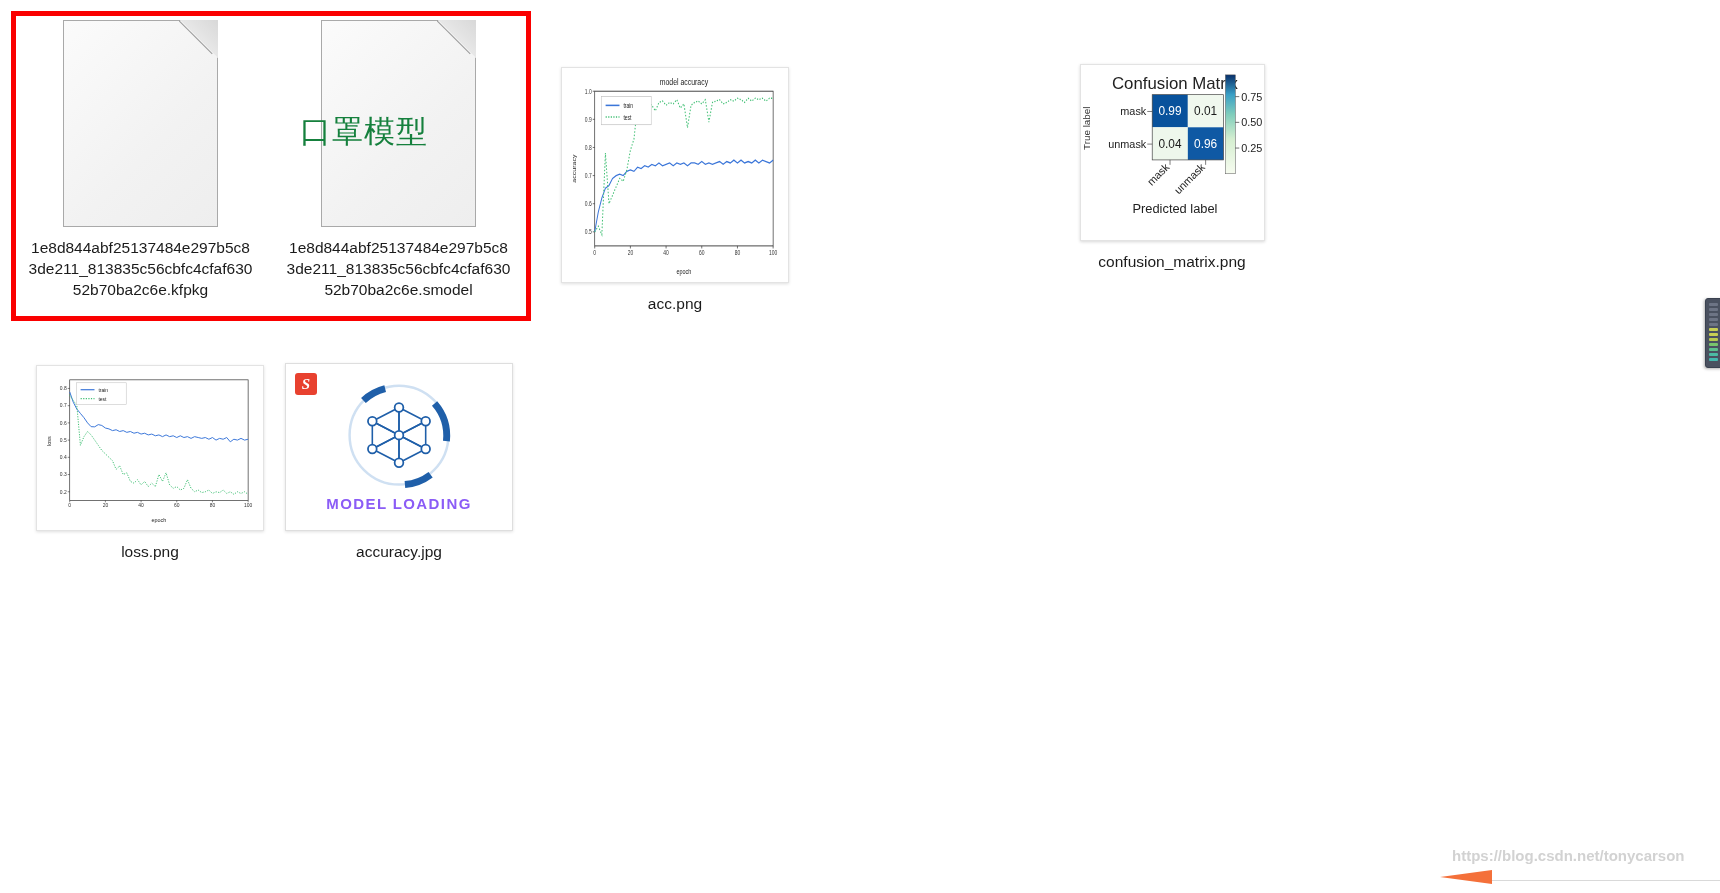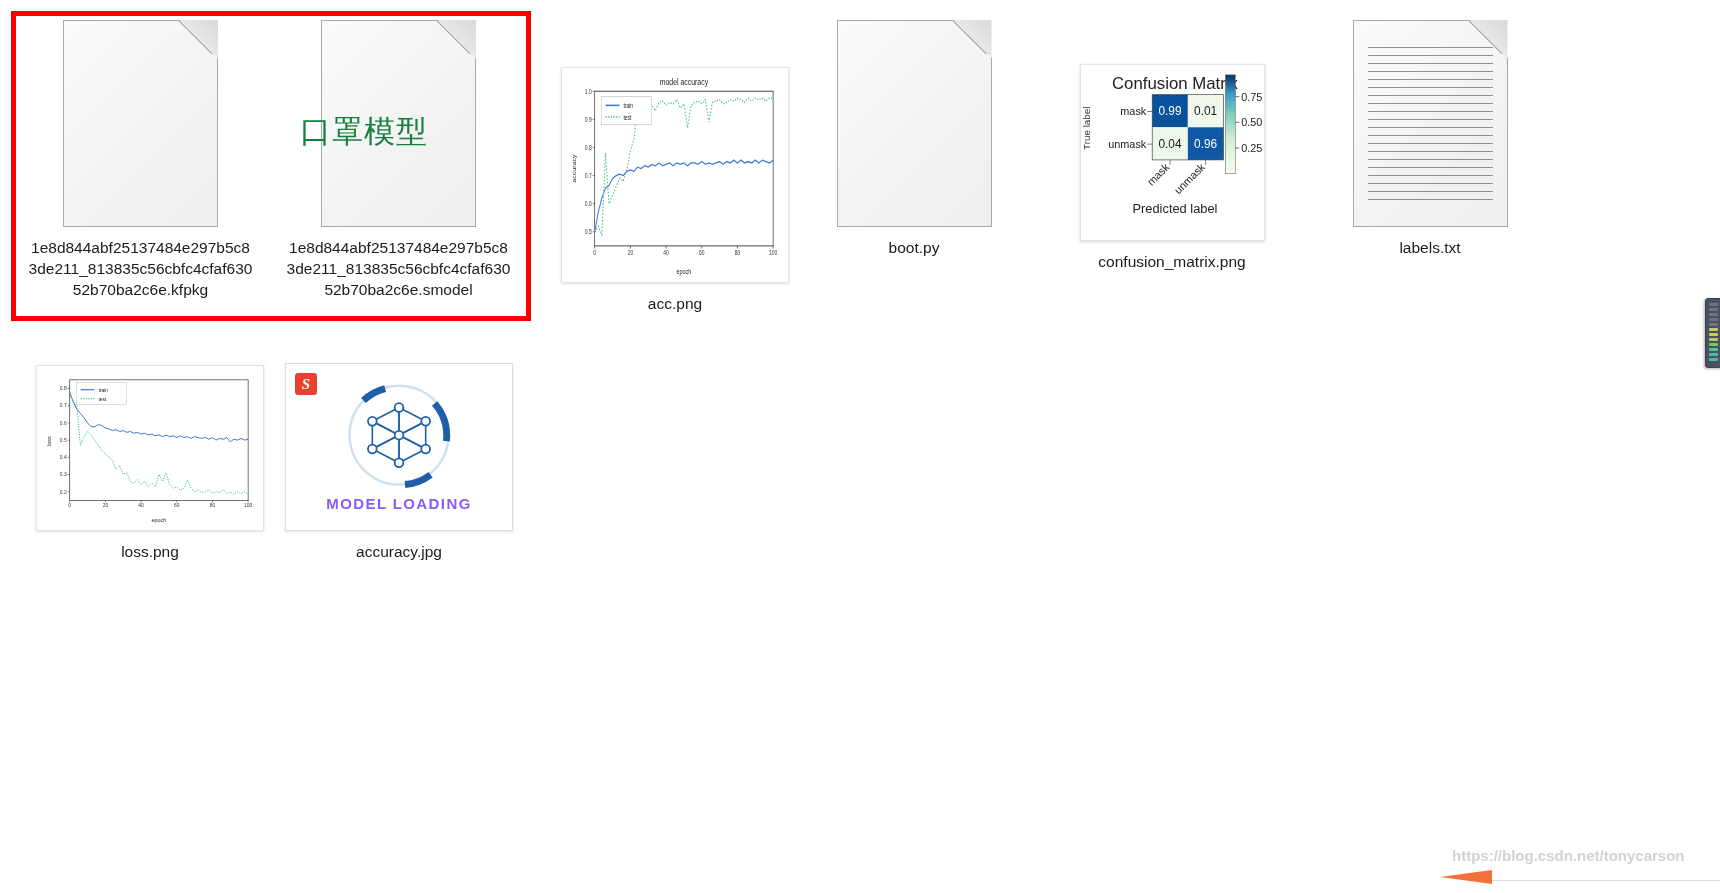--- a/index.html
+++ b/index.html
@@ -277,30 +277,20 @@
           <line x1="44" y1="29" x2="58" y2="29" stroke="#3b76d9" stroke-width="1.2"></line>
           <line x1="44" y1="38" x2="58" y2="38" stroke="#3fbf73" stroke-width="1.2" stroke-dasharray="1.2 1.4"></line>
           <text id="acc-leg1" x="62" y="31" font-size="5" fill="#222" font-family="Liberation Sans, sans-serif">train</text>
           <text id="acc-leg2" x="62" y="40" font-size="5" fill="#222" font-family="Liberation Sans, sans-serif">test</text>
         </svg>
       </div>
     </div>
     <div class="file-label">acc.png</div>
   </div>
 
-  <div class="file-cell" style="left:808px; top:20px; width:212px;">
-    <div class="file-thumb" style="width:155px; height:207px;">
-      <div class="doc-icon">
-        <div class="fold"></div>
-        <div class="fold-inner"></div>
-        <div class="fold-edge"></div>
-      </div>
-    </div>
-    <div class="file-label">boot.py</div>
-  </div>
 
   <div class="file-cell" style="left:1062px; top:20px; width:220px;">
     <div class="file-thumb" style="width:185px; height:177px; margin-top:44px;">
       <div class="cm-card">
         <svg class="plot-svg" viewBox="0 0 185 177" preserveAspectRatio="none">
           <defs>
             <linearGradient id="cbgrad" x1="0" y1="1" x2="0" y2="0">
               <stop offset="0%" stop-color="#f7fcf0"></stop>
               <stop offset="35%" stop-color="#d5eed0"></stop>
               <stop offset="60%" stop-color="#7fcdbb"></stop>
@@ -344,31 +334,20 @@
             <line x1="156" y1="58" x2="160" y2="58" stroke="#333" stroke-width="0.7"></line>
             <text id="cm-cb0" x="162" y="88">0.25</text>
             <line x1="156" y1="84" x2="160" y2="84" stroke="#333" stroke-width="0.7"></line>
           </g>
         </svg>
       </div>
     </div>
     <div class="file-label">confusion_matrix.png</div>
   </div>
 
-  <div class="file-cell" style="left:1340px; top:20px; width:180px;">
-    <div class="file-thumb" style="width:155px; height:207px;">
-      <div class="doc-icon">
-        <div class="txt-lines"></div>
-        <div class="fold"></div>
-        <div class="fold-inner"></div>
-        <div class="fold-edge"></div>
-      </div>
-    </div>
-    <div class="file-label">labels.txt</div>
-  </div>
 
   <div class="file-cell" style="left:26px; top:365px; width:248px;">
     <div class="file-thumb" style="width:228px; height:166px;">
       <div class="plot-card">
         <svg class="plot-svg" viewBox="0 0 228 166" preserveAspectRatio="none">
           <rect x="33" y="14" width="180" height="122" fill="#ffffff" stroke="#333333" stroke-width="0.7"></rect>
           <g id="loss-yticks" font-size="5" fill="#333" text-anchor="end" font-family="Liberation Sans, sans-serif">
               <text x="30" y="129.0857142857143">0.2</text>
               <line x1="31" x2="33" y1="127.28571428571428" y2="127.28571428571428" stroke="#333" stroke-width="0.6"></line>
               <text x="30" y="111.65714285714286">0.3</text>

